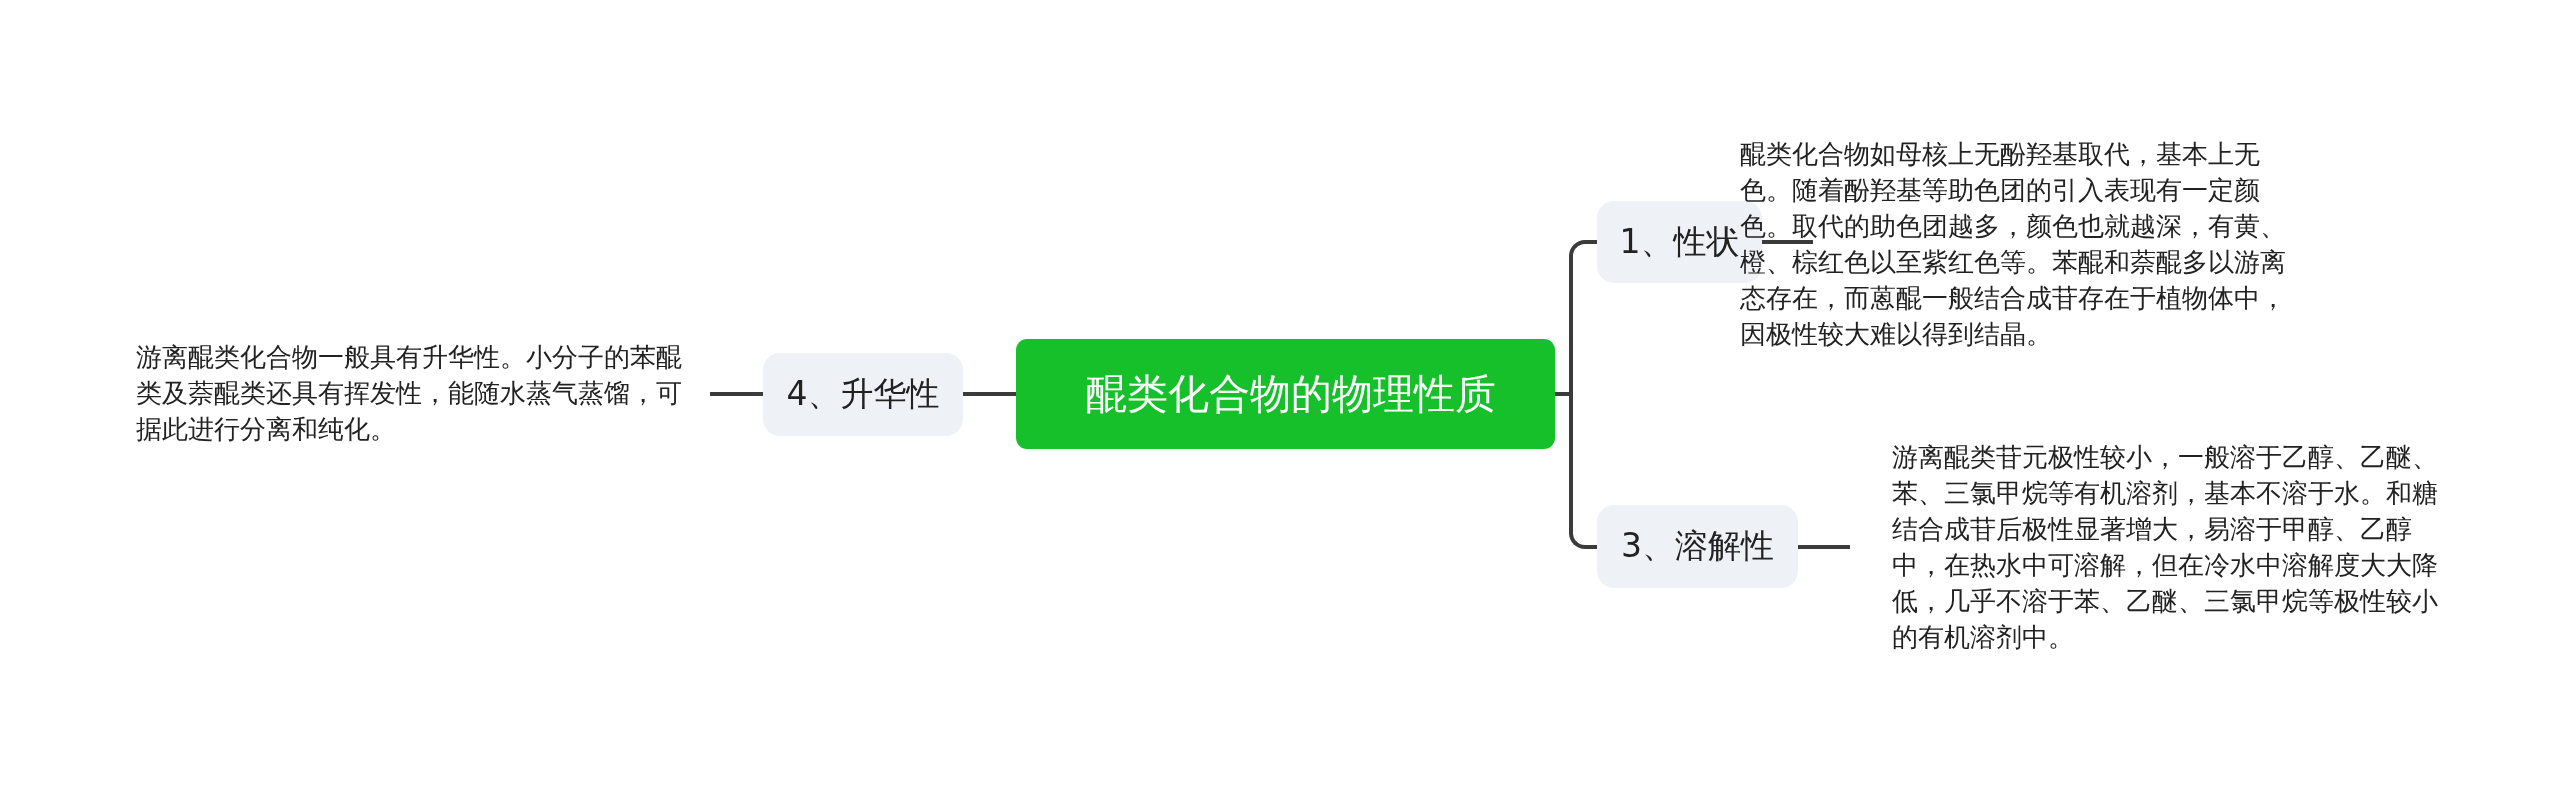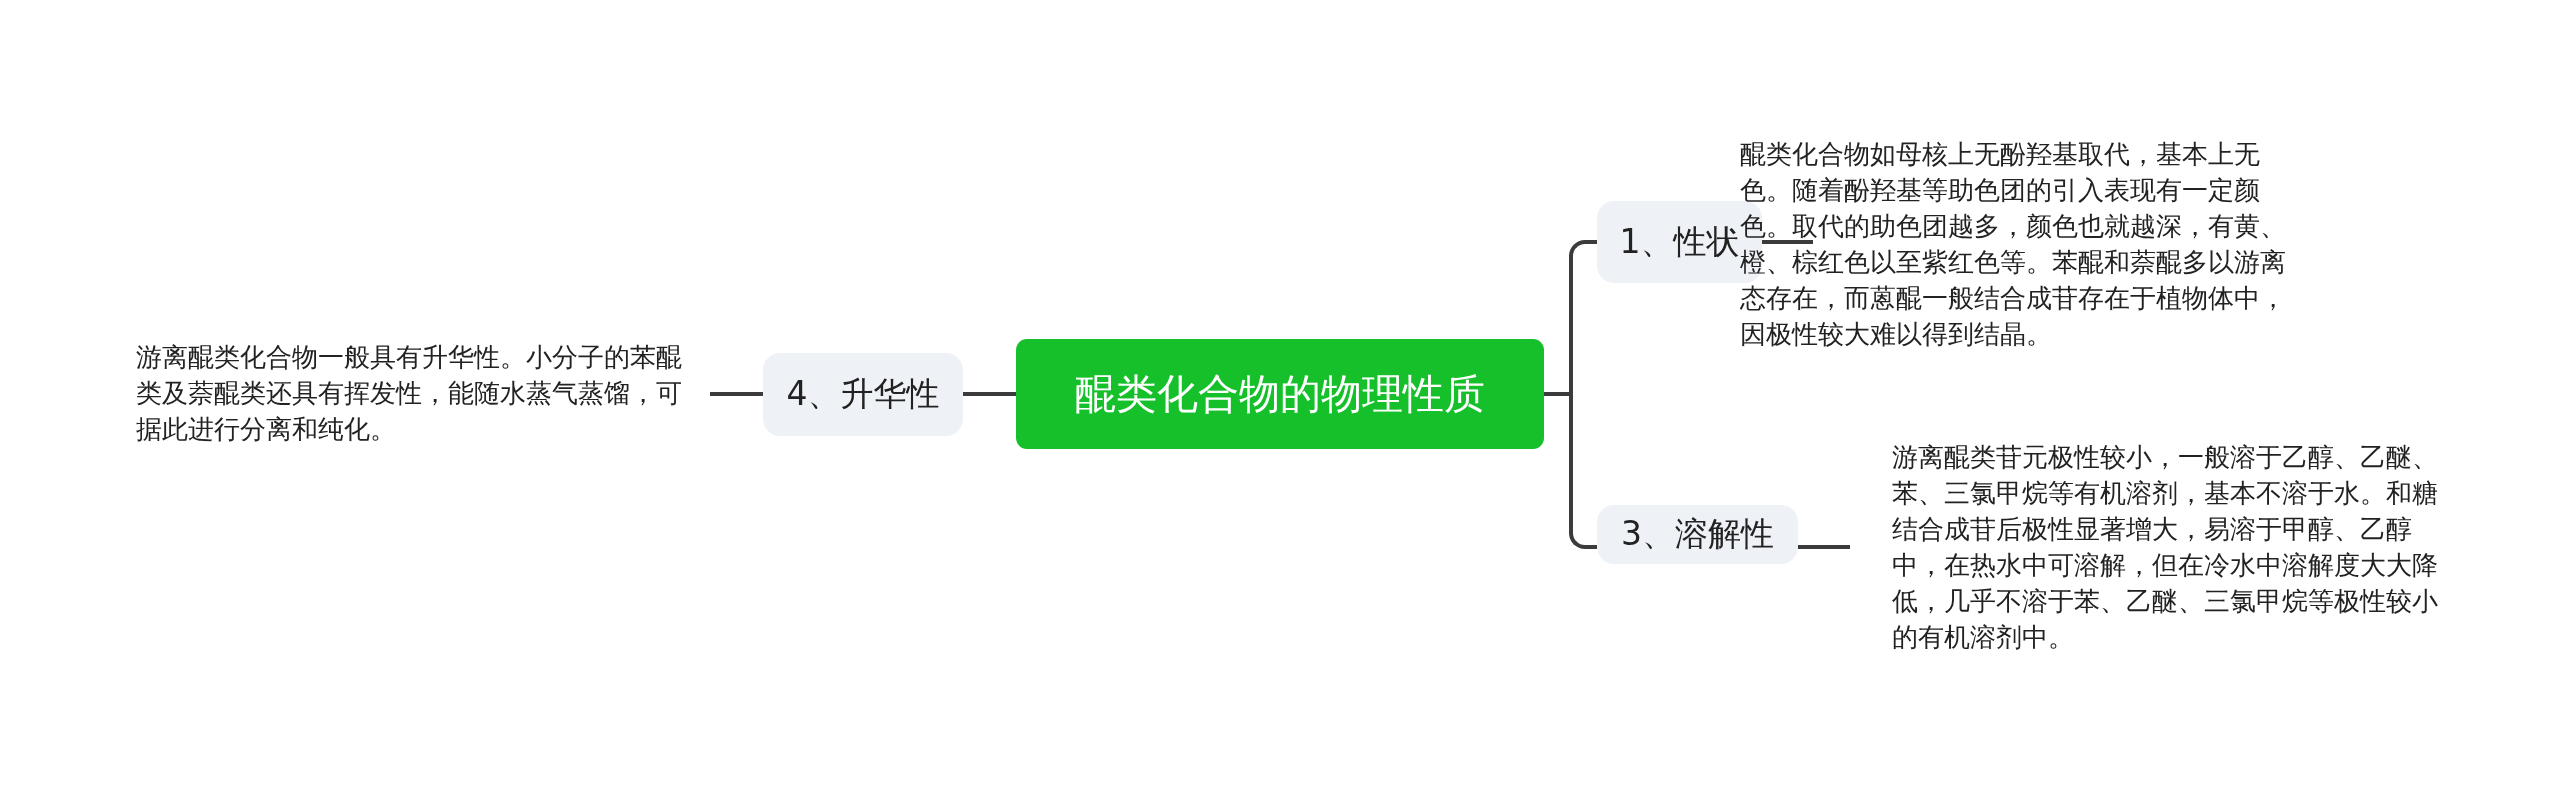--- a/index.html
+++ b/index.html
@@ -47,20 +47,21 @@
     height: 110px;
     background: #15c02a;
     border-radius: 11px;
     display: flex;
     align-items: center;
     justify-content: center;
     color: #ffffff;
     font-size: 41px;
     letter-spacing: 0px;
     white-space: nowrap;
+    padding-left: 11px;
   }
   .node-branch {
     position: absolute;
     background: #eef1f5;
     border-radius: 17px;
     display: flex;
     align-items: center;
     justify-content: center;
     color: #222222;
     font-size: 33px;
@@ -94,21 +95,21 @@
   </div>
 
   <div class="node-branch" style="left:1597px; top:201px; width:165px; height:82px;">
     <span>1、性状</span>
   </div>
 
   <div class="node-branch" style="left:763px; top:353px; width:200px; height:83px;">
     <span>4、升华性</span>
   </div>
 
-  <div class="node-branch" style="left:1597px; top:505px; width:201px; height:59px;">
+  <div class="node-branch" style="left:1597px; top:505px; width:201px; height:83px;">
     <span>3、溶解性</span>
   </div>
 
   <div class="leaf-text" style="left:1740px; top:136px; width:566px;">醌类化合物如母核上无酚羟基取代，基本上无色。随着酚羟基等助色团的引入表现有一定颜色。取代的助色团越多，颜色也就越深，有黄、橙、棕红色以至紫红色等。苯醌和萘醌多以游离态存在，而蒽醌一般结合成苷存在于植物体中，因极性较大难以得到结晶。</div>
 
   <div class="leaf-text" style="left:136px; top:339px; width:566px;">游离醌类化合物一般具有升华性。小分子的苯醌类及萘醌类还具有挥发性，能随水蒸气蒸馏，可据此进行分离和纯化。</div>
 
   <div class="leaf-text" style="left:1892px; top:439px; width:570px;">游离醌类苷元极性较小，一般溶于乙醇、乙醚、苯、三氯甲烷等有机溶剂，基本不溶于水。和糖结合成苷后极性显著增大，易溶于甲醇、乙醇中，在热水中可溶解，但在冷水中溶解度大大降低，几乎不溶于苯、乙醚、三氯甲烷等极性较小的有机溶剂中。</div>
 
 </div>

